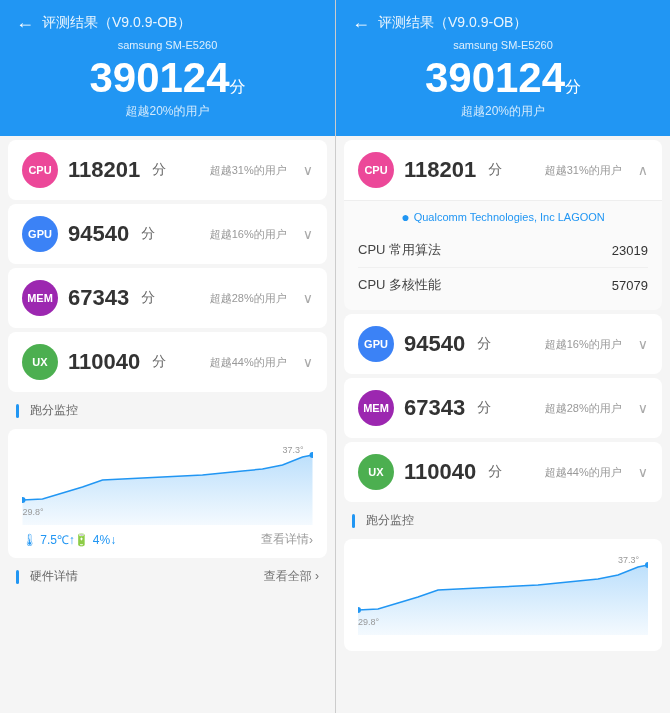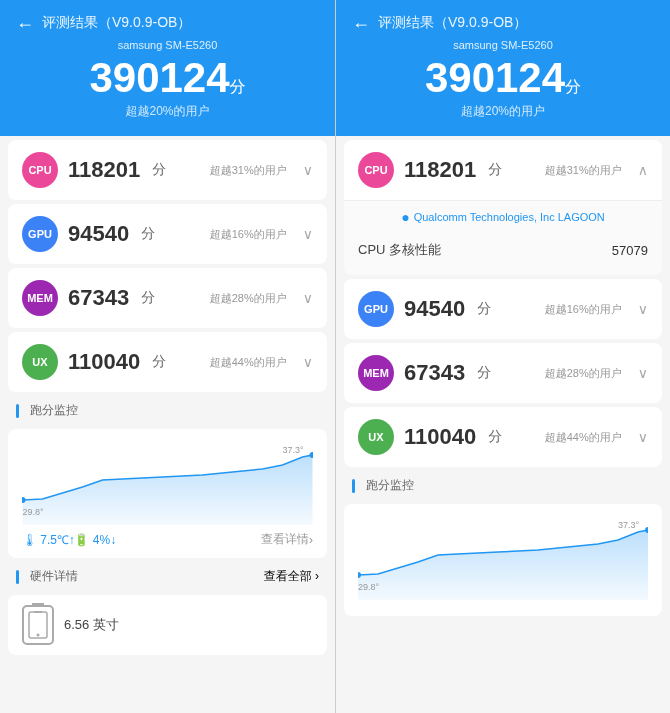--- a/index.html
+++ b/index.html
@@ -155,21 +155,21 @@
     }
     .section-bar {
       width: 3px;
       height: 14px;
       background: #2196F3;
       border-radius: 2px;
     }
     .section-link {
       margin-left: auto;
       font-size: 12px;
-      color: #000000;
+      color: #737373;
       display: flex;
       align-items: center;
     }
     .chart-card {
       background: white;
       margin: 4px 8px;
       border-radius: 8px;
       padding: 10px 14px;
     }
     .chart-container {
@@ -340,30 +340,20 @@
         </span>
       </div>
     </div>
 
     <div class="section-header">
       <div class="section-bar"></div>
       <span>硬件详情</span>
       <span class="section-link">查看全部 ›</span>
     </div>
 
-    <div class="hardware-card">
-      <div class="hardware-icon">
-        <svg width="20" height="28" viewBox="0 0 20 28">
-          <rect x="1" y="1" width="18" height="26" rx="2" fill="none" stroke="#aaa" stroke-width="1.5"></rect>
-          <rect x="6" y="0" width="8" height="2" rx="1" fill="#aaa"></rect>
-          <circle cx="10" cy="24" r="1.5" fill="#aaa"></circle>
-        </svg>
-      </div>
-      <span class="hardware-text">6.56 英寸</span>
-    </div>
 
   </div>
 </div>
 
 <div class="panel">
 
   <div class="header">
     <div class="header-nav">
       <span class="back-arrow">←</span>
       <span class="header-title">评测结果（V9.0.9-OB）</span>
@@ -382,20 +372,24 @@
       <span class="score-value">118201</span>
       <span class="score-fen">分</span>
       <span class="score-pct">超越31%的用户</span>
       <span class="chevron">∧</span>
     </div>
 
     <div class="expanded-section">
       <div class="qualcomm-label">
         <span style="color:#2196F3; font-size:14px;">●</span>
         <span>Qualcomm Technologies, Inc LAGOON</span>
+      </div>
+      <div class="cpu-sub-row">
+        <span>CPU 常用算法</span>
+        <span class="cpu-sub-value">23019</span>
       </div>
       <div class="cpu-sub-row">
         <span>CPU 多核性能</span>
         <span class="cpu-sub-value">57079</span>
       </div>
     </div>
 
     <div class="score-row">
       <div class="score-badge badge-gpu">GPU</div>
       <span class="score-value">94540</span>

